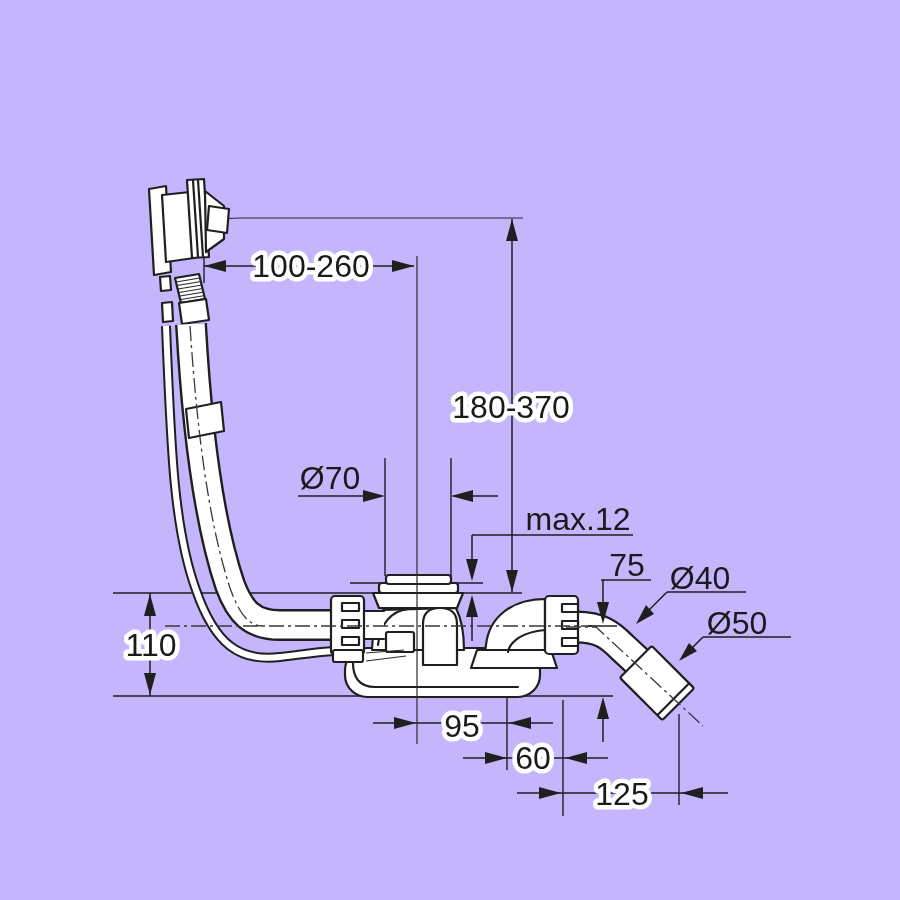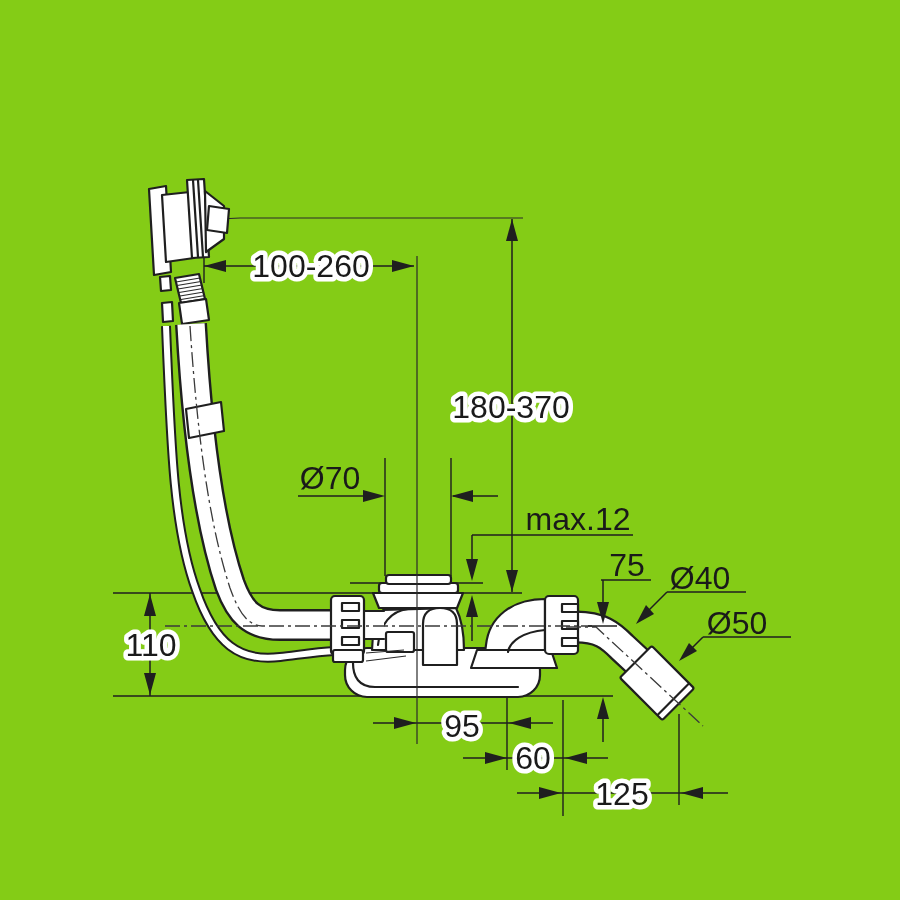--- a/index.html
+++ b/index.html
@@ -1,16 +1,16 @@
 <!DOCTYPE html>
 <html><head>
 <meta charset="utf-8">
 <style>
   html,body{margin:0;padding:0;background:#ffffff;}
-  #stage{width:900px;height:900px;position:relative;background:#84cc16;overflow:hidden;}
+  #stage{width:900px;height:900px;position:relative;background:#c4b5fd;overflow:hidden;}
   svg{display:block;}
   .dim{stroke:#1f1f1f;stroke-width:1.5;fill:none;}
   .ext{stroke:#1f1f1f;stroke-width:1.4;fill:none;}
   .obj{stroke:#1f1f1f;stroke-width:2.2;fill:none;stroke-linejoin:round;stroke-linecap:round;}
   .objf{stroke:#1f1f1f;stroke-width:2.2;fill:#ffffff;stroke-linejoin:round;}
   .band-b{fill:none;stroke:#1f1f1f;stroke-linecap:butt;}
   .band-w{fill:none;stroke:#ffffff;stroke-linecap:butt;}
   .cl{stroke:#3a3a3a;stroke-width:1.3;fill:none;stroke-dasharray:15 4 3 4;}
   .thin{stroke:#2a2a2a;stroke-width:1.2;fill:none;}
   .ah{fill:#1f1f1f;stroke:none;}

